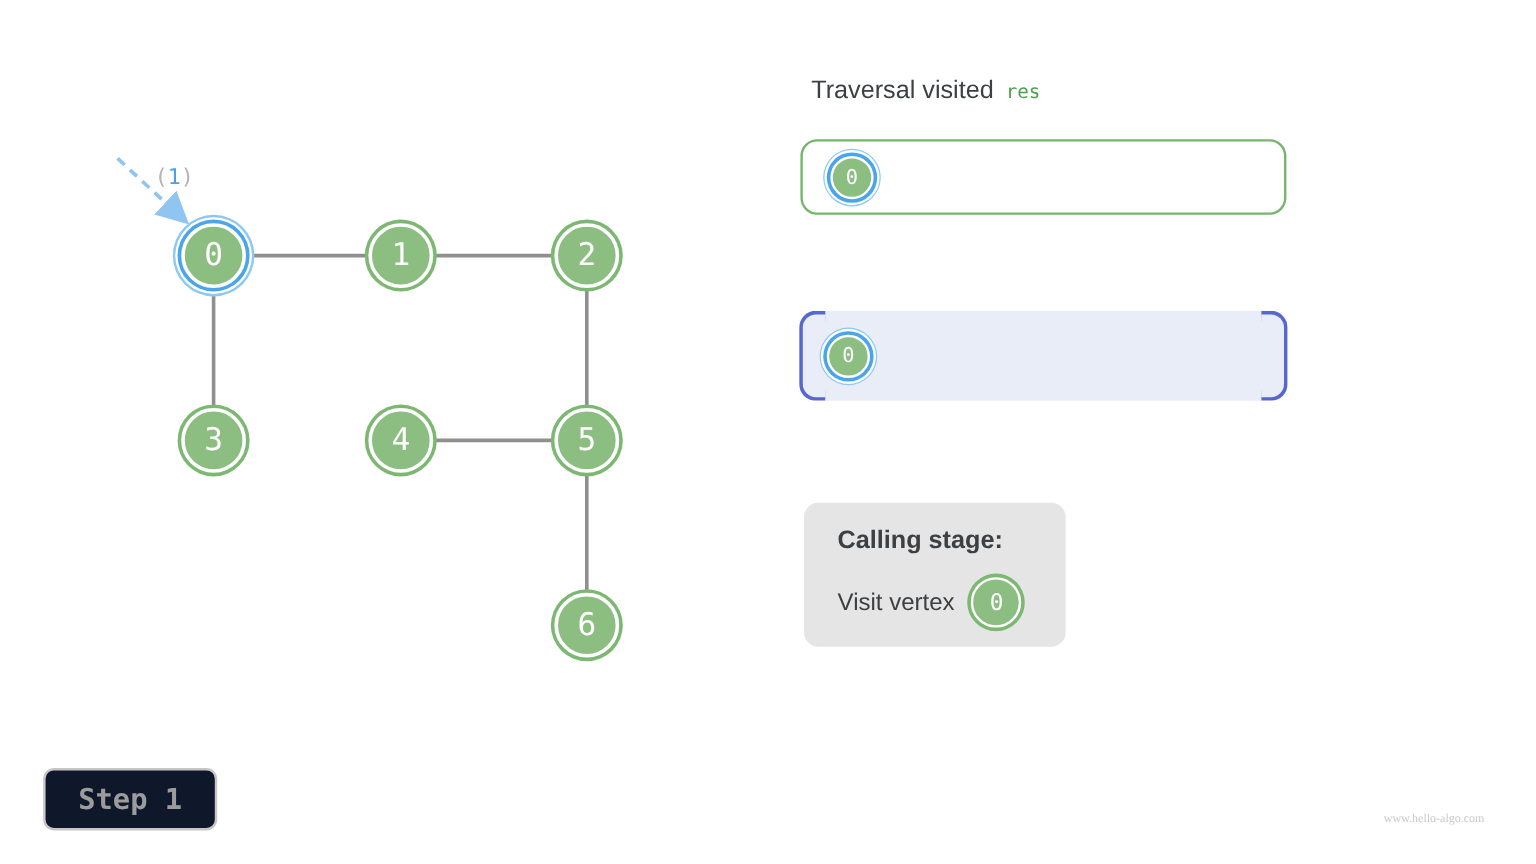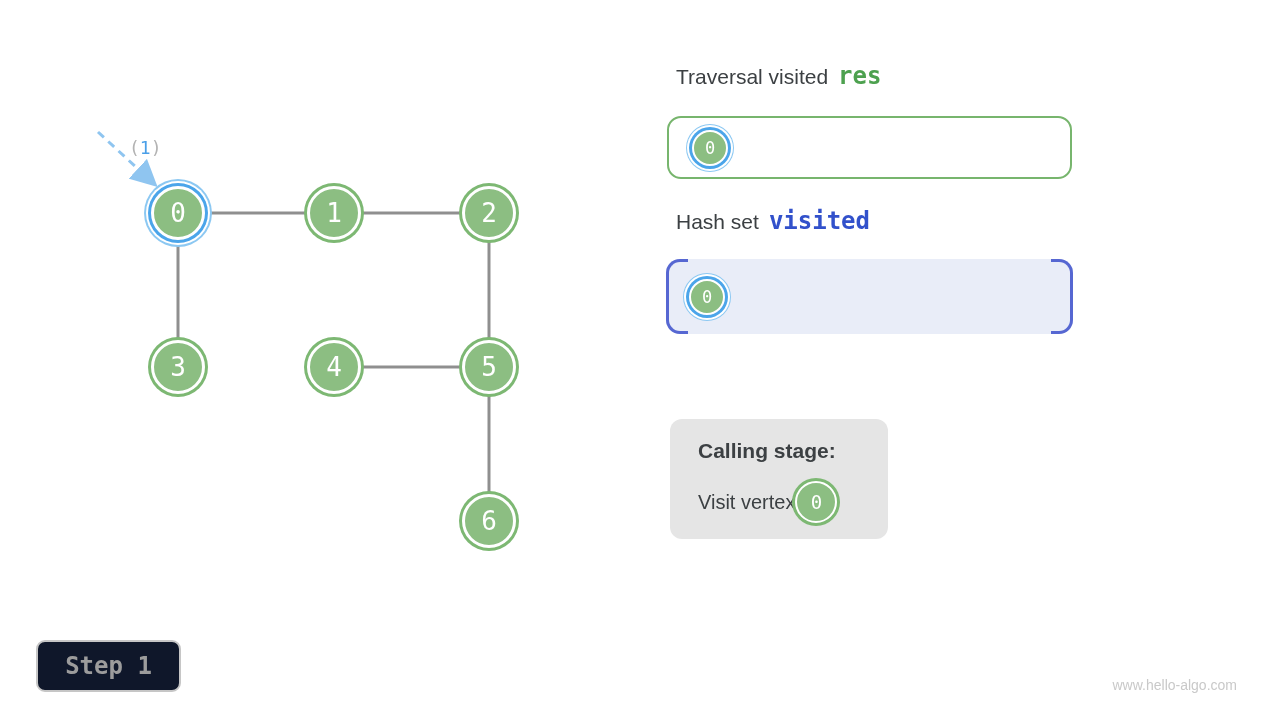--- a/index.html
+++ b/index.html
@@ -30,52 +30,52 @@
     background:var(--vertex-fill);border:2px solid #fff;box-shadow:0 0 0 3px var(--vertex-ring);
     color:#fff;font-family:"DejaVu Sans Mono",monospace;font-size:17px;
     display:flex;align-items:center;justify-content:center;}
   .chip.hl{box-shadow:0 0 0 3px var(--highlight-blue),0 0 0 5px #fff,0 0 0 6px var(--highlight-blue-light);}
 
   .annot{position:absolute;left:129px;top:137px;font-family:"DejaVu Sans Mono",monospace;font-size:18px;}
   .annot .paren{color:#B3B3B3;}
   .annot .num{color:#4A9FE8;}
 
   .panel-title{position:absolute;font-size:21px;color:var(--text-dark);line-height:28px;}
-  .panel-title .code{font-family:"DejaVu Sans Mono",monospace;font-weight:bold;font-size:24px;margin-left:10px;}
+  .panel-title .code{font-family:"DejaVu Sans Mono",monospace;font-weight:normal;font-size:16px;margin-left:10px;}
   .code.green{color:var(--res-green);}
   .code.blue{color:var(--visited-blue);}
   #traversal-title{left:676px;top:62px;}
   #visited-title{left:676px;top:207px;}
 
   .res-box{position:absolute;left:667px;top:116px;width:405px;height:63px;box-sizing:border-box;
     border:2px solid var(--res-border);border-radius:14px;background:#fff;
     display:flex;align-items:center;padding-left:23px;gap:16px;}
   .visited-box{position:absolute;left:666px;top:259px;width:407px;height:75px;box-sizing:border-box;
     background:var(--visited-fill);border-radius:14px;
     display:flex;align-items:center;padding-left:23px;gap:16px;}
   .visited-box::before,.visited-box::after{content:"";position:absolute;top:0;bottom:0;width:22px;box-sizing:border-box;}
   .visited-box::before{left:0;border:3px solid var(--visited-border);border-right:none;border-radius:14px 0 0 14px;}
   .visited-box::after{right:0;border:3px solid var(--visited-border);border-left:none;border-radius:0 14px 14px 0;}
 
   .calling-box{position:absolute;left:670px;top:419px;width:218px;height:120px;box-sizing:border-box;
     background:var(--panel-gray);border-radius:12px;display:flex;flex-direction:column;
     justify-content:space-between;padding:20px 0 16px 28px;}
   .calling-title{font-size:21px;font-weight:bold;color:var(--text-dark);}
-  .calling-row{display:flex;align-items:center;font-size:20px;color:var(--text-dark);}
+  .calling-row{display:flex;align-items:center;gap:14px;font-size:20px;color:var(--text-dark);}
   .vertex-mid{box-sizing:border-box;width:42px;height:42px;border-radius:50%;flex:0 0 auto;
     background:var(--vertex-fill);border:2px solid #fff;box-shadow:0 0 0 3px var(--vertex-ring);
     color:#fff;font-family:"DejaVu Sans Mono",monospace;font-size:19px;
     display:flex;align-items:center;justify-content:center;margin-right:22px;}
 
   .step-box{position:absolute;left:36px;top:640px;width:145px;height:52px;box-sizing:border-box;
     border:2px solid var(--step-border);border-radius:9px;background:#0f172a;
     display:flex;align-items:center;justify-content:center;
     font-family:"DejaVu Sans Mono",monospace;font-weight:bold;font-size:24px;color:var(--step-gray);}
-  .watermark{position:absolute;right:43px;top:677px;font-family:Liberation Sans, sans-serif;
-    font-size:14px;color:var(--watermark-gray);}
+  .watermark{position:absolute;right:43px;top:677px;font-family:Liberation Serif, serif;
+    font-size:10px;color:var(--watermark-gray);}
 </style>
 </head>
 <body>
 
 <div class="canvas">
 
   <svg id="graph-svg">
     <defs>
       <marker id="arrowhead" markerWidth="9" markerHeight="9" refX="6" refY="4.5" orient="auto">
         <path class="arrow-head" d="M0,0 L9,4.5 L0,9 Z"></path>
@@ -105,23 +105,20 @@
   </div>
 
   <div class="panel-title" id="traversal-title">
     <span>Traversal visited</span><span class="code green">res</span>
   </div>
 
   <div class="res-box" id="res-items">
       <span class="chip hl">0</span>
     </div>
 
-  <div class="panel-title" id="visited-title">
-    <span>Hash set</span><span class="code blue">visited</span>
-  </div>
 
   <div class="visited-box" id="visited-items">
       <span class="chip hl">0</span>
     </div>
 
   <div class="calling-box">
     <div class="calling-title">Calling stage:</div>
     <div class="calling-row">
       <span>Visit vertex</span>
       <span class="vertex-mid">0</span>

